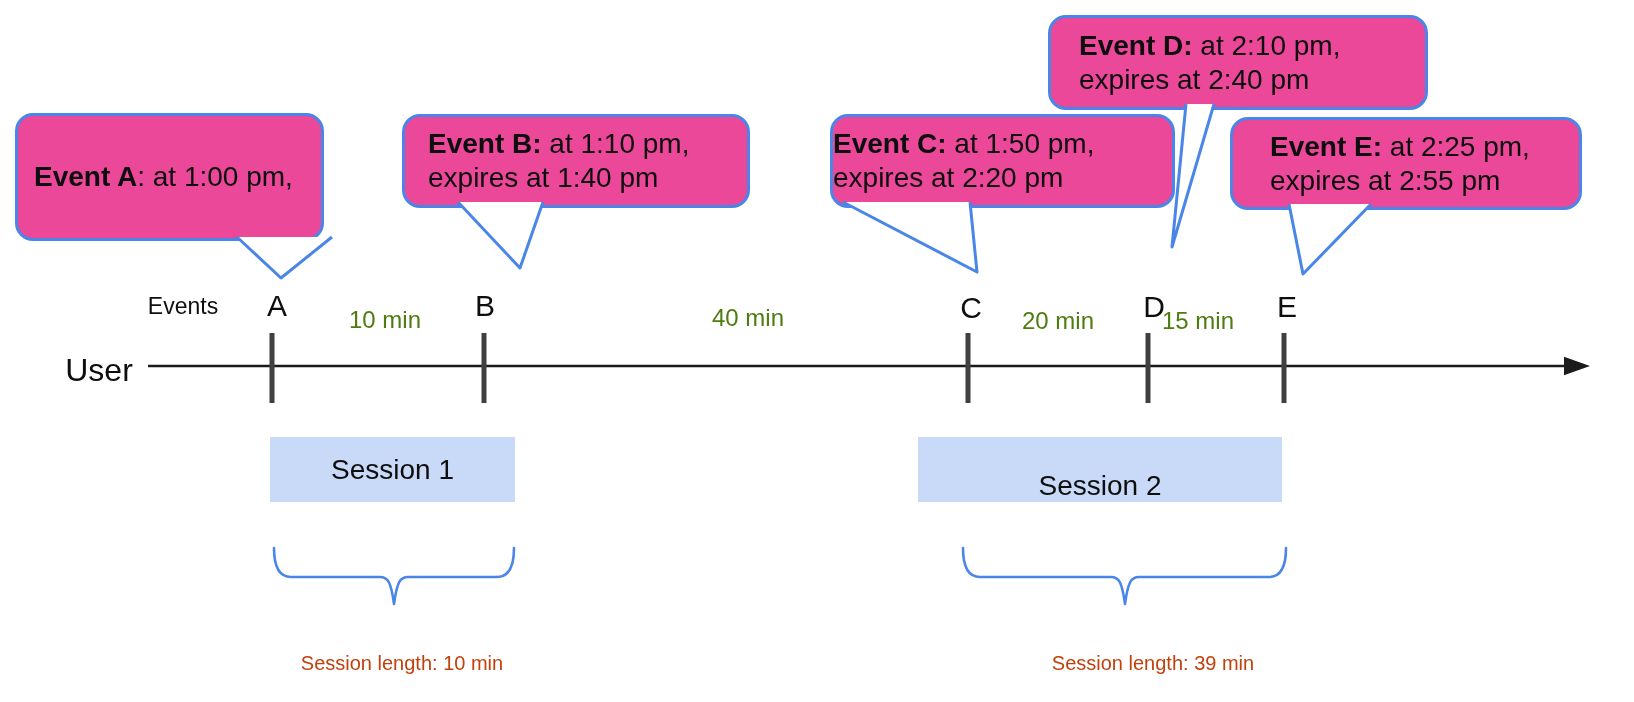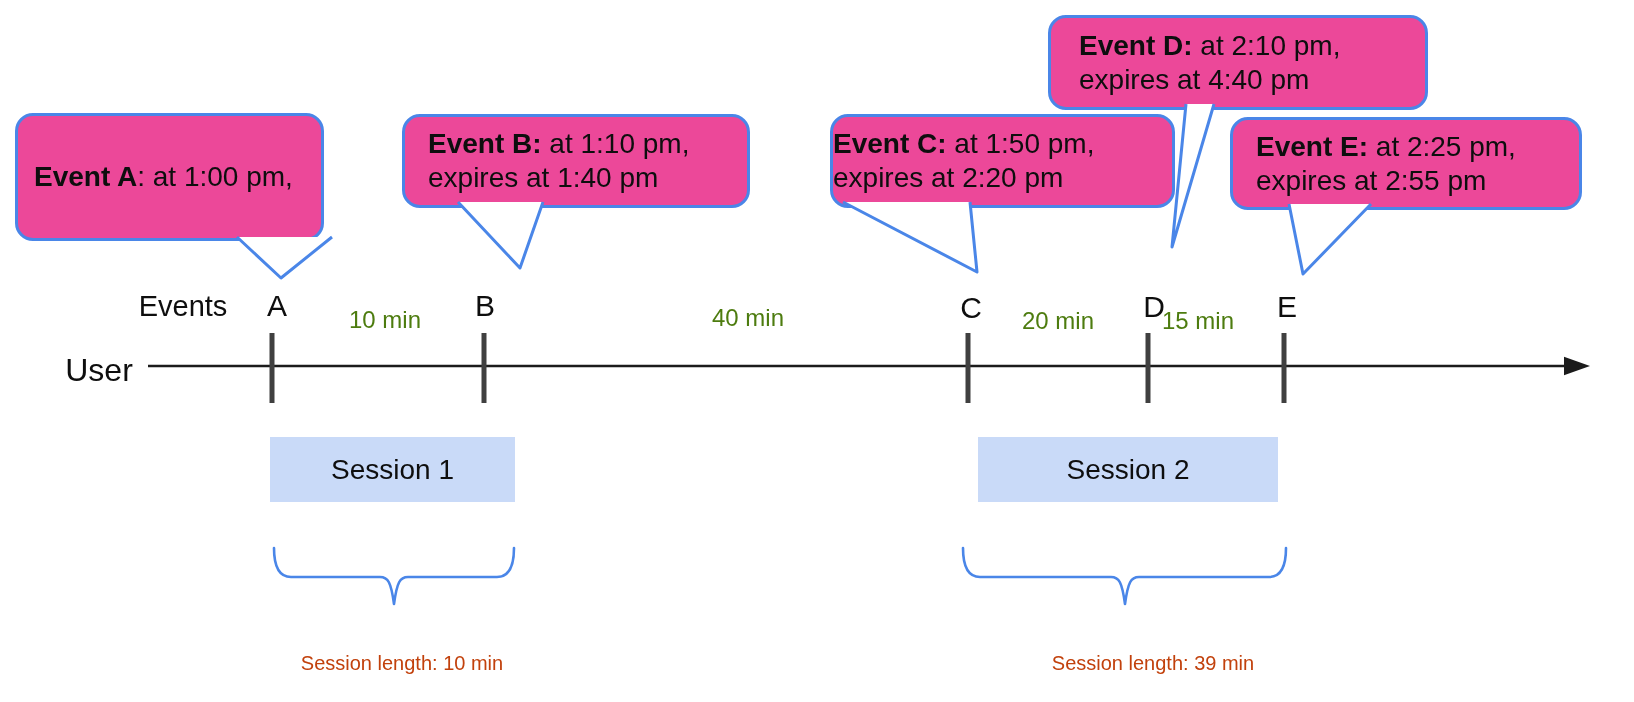--- a/index.html
+++ b/index.html
@@ -21,36 +21,36 @@
     position:absolute;z-index:1;box-sizing:border-box;background:#ec4899;
     border:3px solid var(--accent);border-radius:18px;
     display:flex;flex-direction:column;justify-content:center;
     font-size:28px;line-height:34px;color:var(--ink);white-space:nowrap;
   }
   .bubble b{font-weight:bold;}
   .bubble-a{left:15px;top:113px;width:309px;height:128px;padding-left:16px;}
   .bubble-b{left:402px;top:114px;width:348px;height:94px;padding-left:23px;}
   .bubble-c{left:830px;top:114px;width:345px;height:94px;}
   .bubble-d{left:1048px;top:15px;width:380px;height:95px;padding-left:28px;}
-  .bubble-e{left:1230px;top:117px;width:352px;height:93px;padding-left:23px;}
+  .bubble-e{left:1230px;top:117px;width:352px;height:93px;padding-left:37px;}
   .lbl{position:absolute;z-index:3;transform:translate(-50%,-50%);white-space:nowrap;}
-  .lbl-events{left:183px;top:306px;font-size:29px;}
+  .lbl-events{left:183px;top:306px;font-size:23px;}
   .lbl-user{left:99px;top:370px;font-size:32px;}
   .tick-lbl{font-size:30px;}
   .t-a{left:277px;top:306px;} .t-b{left:485px;top:306px;} .t-c{left:971px;top:308px;}
   .t-d{left:1154px;top:307px;} .t-e{left:1287px;top:307px;}
   .interval-lbl{font-size:24px;color:#4d7c0f;}
   .i-0{left:385px;top:320px;} .i-1{left:748px;top:318px;}
   .i-2{left:1058px;top:321px;} .i-3{left:1198px;top:321px;}
   .session-box{
     position:absolute;z-index:1;top:437px;height:65px;background:var(--session-fill);
     display:flex;align-items:center;justify-content:center;font-size:28px;color:var(--ink);
   }
   .session-1{left:270px;width:245px;}
-  .session-2{left:978px;width:300px;}
+  .session-2{left:918px;width:364px;align-items:flex-end;}
   .length-lbl{font-size:20px;color:#c2410c;}
   .len-1{left:402px;top:663px;} .len-2{left:1153px;top:663px;}
 </style>
 </head>
 <body>
 
 <div class="canvas">
 
   <svg class="layer under" viewBox="0 0 1634 702">
     <line x1="148" y1="366" x2="1566" y2="366" stroke="#1b1b1b" stroke-width="2.6"></line>
@@ -70,21 +70,21 @@
   <div class="bubble bubble-b">
     <div><b>Event B:</b><span> at 1:10 pm,</span></div>
     <div><span>expires at 1:40 pm</span></div>
   </div>
   <div class="bubble bubble-c">
     <div><b>Event C:</b><span> at 1:50 pm,</span></div>
     <div><span>expires at 2:20 pm</span></div>
   </div>
   <div class="bubble bubble-d">
     <div><b>Event D:</b><span> at 2:10 pm,</span></div>
-    <div><span>expires at 4:40 pm</span></div>
+    <div><span>expires at 2:40 pm</span></div>
   </div>
   <div class="bubble bubble-e">
     <div><b>Event E:</b><span> at 2:25 pm,</span></div>
     <div><span>expires at 2:55 pm</span></div>
   </div>
 
   <svg class="layer over" viewBox="0 0 1634 702">
     <path d="M 237 237 L 281 278 L 332 237" fill="#ffffff" stroke="#4a86e8" stroke-width="3" stroke-linejoin="round"></path>
     <path d="M 458 202 L 520 268 L 543 202" fill="#ffffff" stroke="#4a86e8" stroke-width="3" stroke-linejoin="round"></path>
     <path d="M 843 202 L 977 272 L 970 202" fill="#ffffff" stroke="#4a86e8" stroke-width="3" stroke-linejoin="round"></path>

